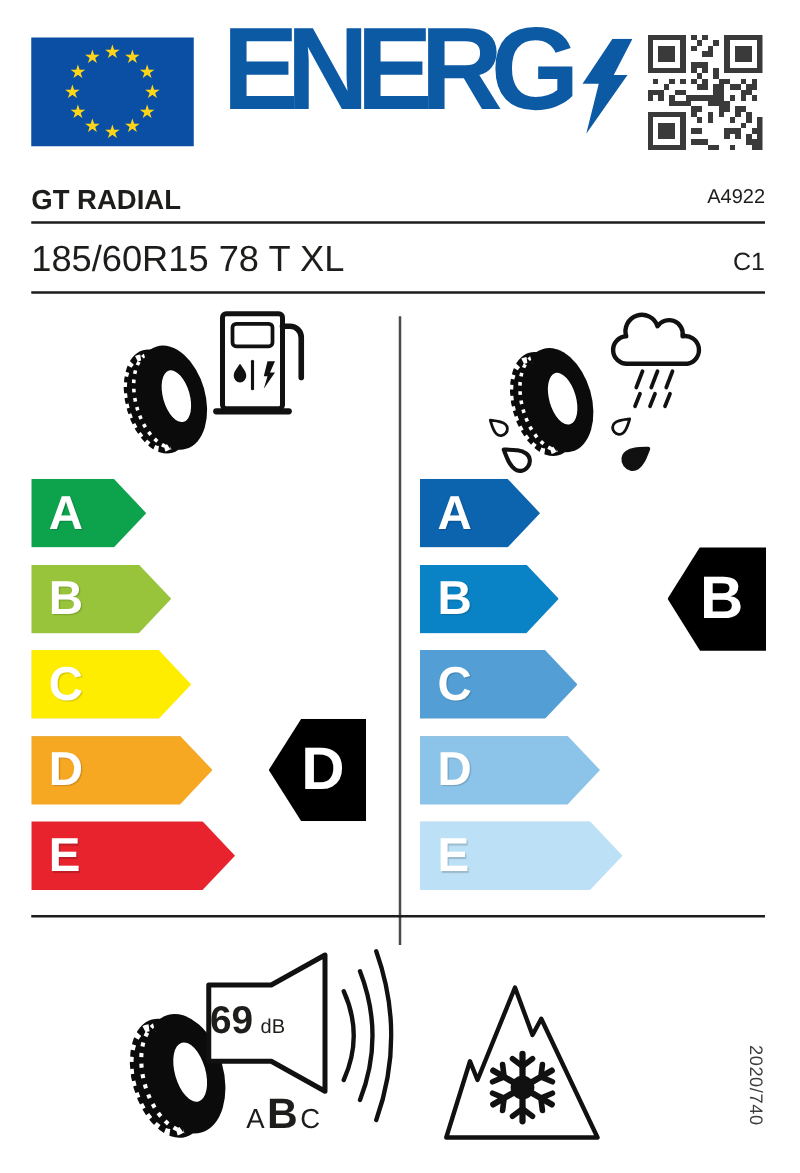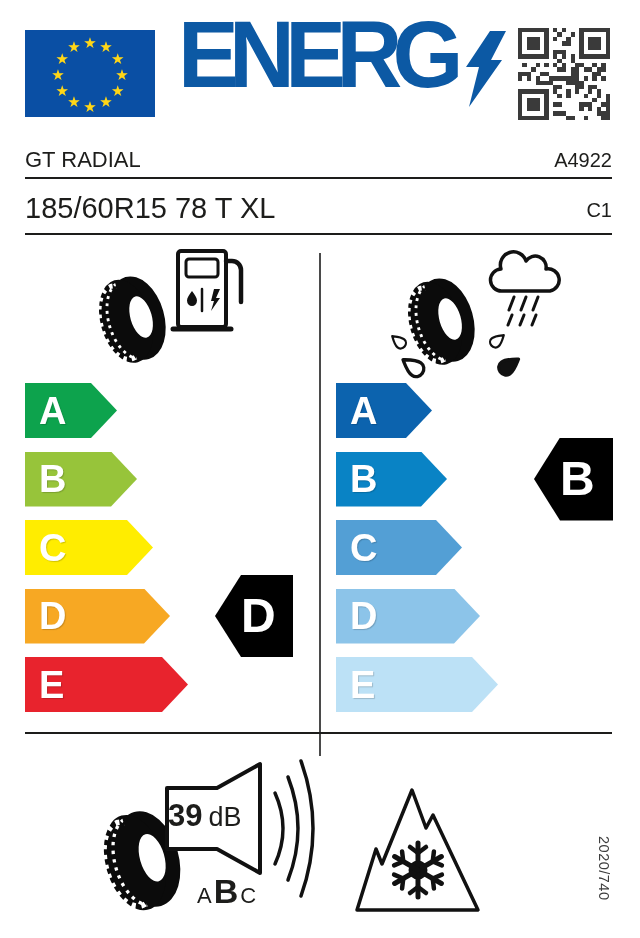--- a/index.html
+++ b/index.html
@@ -9,22 +9,22 @@
   
   .eu-flag{position:absolute;left:25px;top:30px;width:130px;height:87px;}
   .eu-star{position:absolute;transform:translate(-50%,-50%);font-size:15px;line-height:1;}
   .energ{position:absolute;left:178px;top:8px;font-size:94px;font-weight:bold;
          letter-spacing:-10px;line-height:94px;transform:scaleX(0.97);transform-origin:left top;
          white-space:nowrap;}
   .bolt-svg{position:absolute;left:464px;top:31px;}
   .qr{position:absolute;left:518px;top:28px;width:92px;height:92px;}
 
   .brand-row{position:absolute;left:25px;top:147px;width:587px;}
-  .brand{position:absolute;left:0;top:0;font-size:22px;font-weight:normal;}
-  .article{position:absolute;right:0;top:2px;font-size:20px;}
+  .brand{position:absolute;left:0;top:0;font-size:22px;font-weight:bold;}
+  .article{position:absolute;right:0;top:2px;font-size:16px;}
   .hline{position:absolute;left:25px;width:587px;height:2px;background:#1d1d1b;}
   .size-row{position:absolute;left:25px;top:192px;width:587px;}
   .size{position:absolute;left:0;top:0;font-size:29px;}
   .tclass{position:absolute;right:0;top:7px;font-size:20px;margin-left:24px;}
 
   
   .vdivider{position:absolute;left:319px;top:253px;width:2px;height:503px;background:#4a4a4a;}
   .icon-abs{position:absolute;}
 
   .scale{position:absolute;top:383px;width:305px;height:330px;}
@@ -38,21 +38,21 @@
 
   .rating-cursor{position:absolute;background:#000;display:flex;align-items:center;
      clip-path:polygon(26px 0,100% 0,100% 100%,26px 100%,0 50%);}
   .rating-cursor .ltr{color:#fff;font-weight:bold;font-size:48px;line-height:1;padding-left:26px;}
   #fuel-cursor{left:215px;width:78px;height:82px;}
   #wet-cursor{left:534px;width:79px;height:83px;}
 
   
   .db-text{position:absolute;left:168px;top:800px;display:flex;align-items:baseline;gap:6px;}
   .db-val{font-size:31px;font-weight:bold;line-height:1;}
-  .db-unit{font-size:27px;line-height:1;}
+  .db-unit{font-size:16px;line-height:1;}
   .noise-classes{position:absolute;left:197px;top:874px;display:flex;align-items:baseline;gap:2px;}
   .noise-class{font-size:22px;line-height:1;}
   .noise-class.rated{font-size:34px;font-weight:bold;}
   .reg-num{position:absolute;left:596px;top:836px;writing-mode:vertical-rl;
      font-size:14.5px;letter-spacing:0.5px;color:#3d3d3d;}
 </style>
 </head>
 <body>
 
 <svg width="0" height="0" style="position:absolute" aria-hidden="true">
@@ -395,21 +395,21 @@
   <svg class="icon-abs" style="left:95px;top:748px" width="220" height="182" viewBox="0 0 220 182">
     <use href="#tire-sym" x="2" y="50" width="94" height="124"></use>
     <polygon points="72,40 122,40 165,16 165,125 122,101 72,101" fill="#fff" stroke="#111" stroke-width="4" stroke-linejoin="round"></polygon>
     <g fill="none" stroke="#111" stroke-width="3.5" stroke-linecap="round">
       <path d="M180 45 Q196 80.5 180 116"></path>
       <path d="M193 29 Q213 80.5 193 132"></path>
       <path d="M206 13 Q230 80.5 206 148"></path>
     </g>
   </svg>
   <div class="db-text">
-    <span class="db-val">39</span>
+    <span class="db-val">69</span>
     <span class="db-unit">dB</span>
   </div>
   <div class="noise-classes" id="noise-classes">
       <span class="noise-class">A</span>
       <span class="noise-class rated">B</span>
       <span class="noise-class">C</span>
     </div>
 
   <svg class="icon-abs" style="left:350px;top:778px" width="135" height="138" viewBox="0 0 135 138">
     <polygon points="7,132 26,71 32,86 62,12 76,50 83,37 128,132" fill="#fff" stroke="#111" stroke-width="3.5" stroke-linejoin="round"></polygon>

